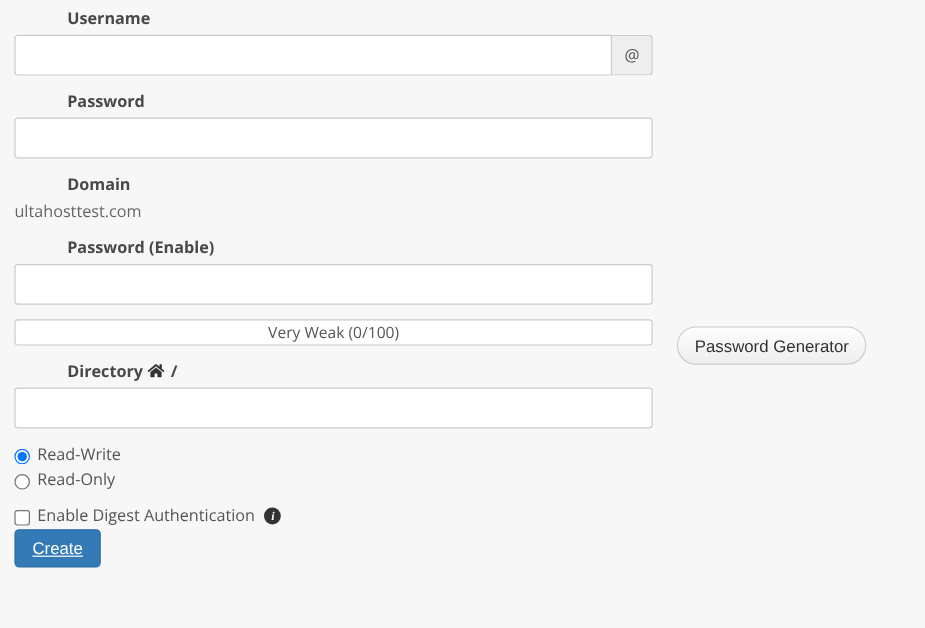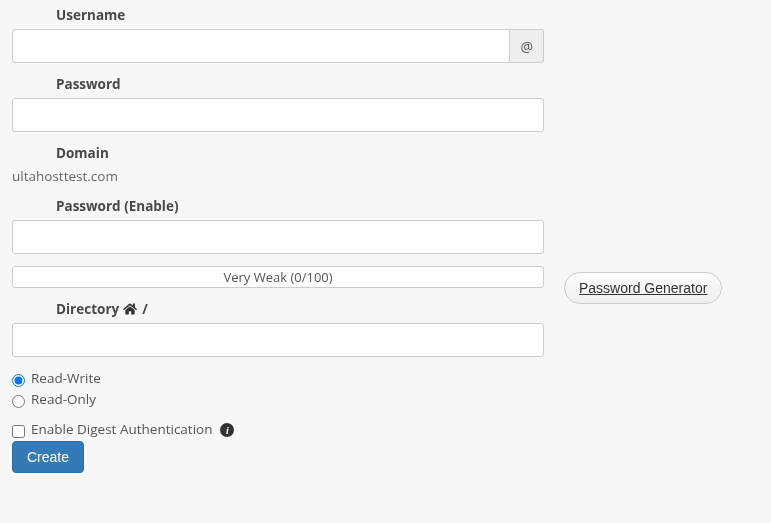--- a/index.html
+++ b/index.html
@@ -103,30 +103,30 @@
   }
   .radio-row input, .check-row input { margin: 0; }
   .btn-primary {
     background: #337ab7;
     border: 1px solid #2e6da4;
     color: #fff;
     padding: 7px 14px;
     border-radius: 4px;
     font-size: 14px;
     cursor: pointer;
+    text-decoration: underline;
   }
   .btn-default {
     background: linear-gradient(#fdfdfd, #eeeeee);
     border: 1px solid #ccc;
     color: #333;
     padding: 7px 14px;
     border-radius: 16px;
     font-size: 14px;
     cursor: pointer;
-    text-decoration: underline;
   }
   .slash { margin: 0 2px; font-weight: 700; color:#484848; }
 </style>
 </head>
 <body>
 
 <div class="container">
   <div class="form-col">
 
     <div class="form-group">

